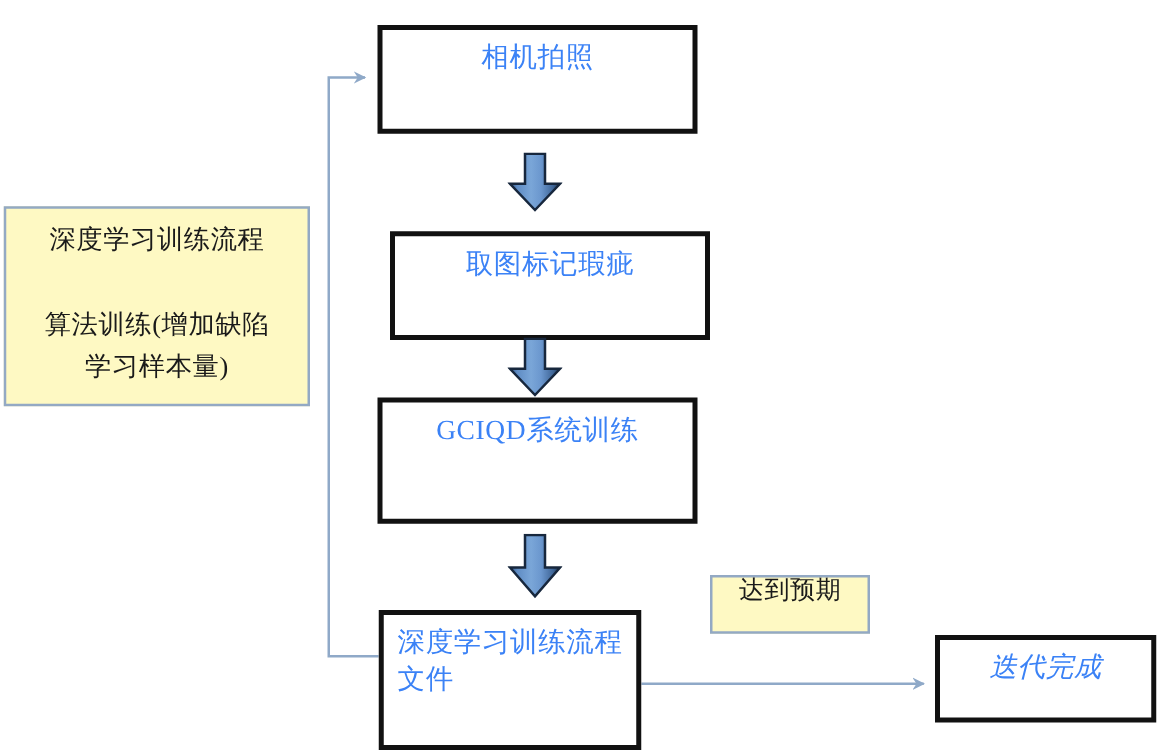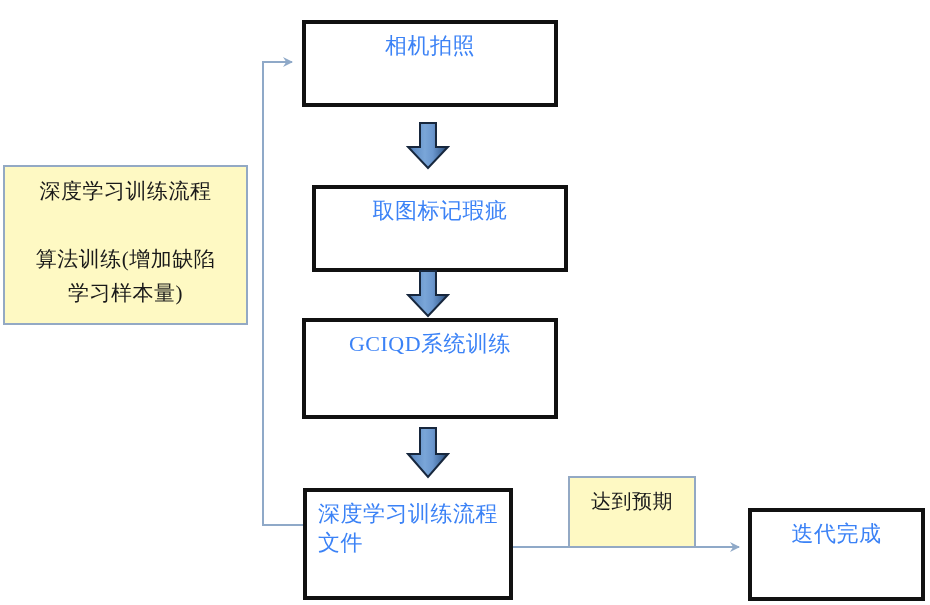--- a/index.html
+++ b/index.html
@@ -137,21 +137,21 @@
     <svg width="44" height="52" viewBox="0 0 44 52" xmlns="http://www.w3.org/2000/svg">
       <path d="M14,1 L30,1 L30,27 L42,27 L22,50 L2,27 L14,27 Z" fill="url(#arrowGrad)" stroke="#17273d" stroke-width="2" stroke-linejoin="miter"></path>
     </svg>
   </div>
 
   <div class="proc-box" id="box-update" style="left:303px; top:488px; width:210px; height:112px;">
     <span class="txt">深度学习训练流程
 文件</span>
   </div>
 
-  <div class="note-box" id="note-expected" style="left:568px; top:476px; width:128px; height:72px;justify-content:center;">
+  <div class="note-box" id="note-expected" style="left:568px; top:460px; width:128px; height:47px;justify-content:center;">
     <span class="txt">达到预期</span>
   </div>
 
-  <div class="proc-box" id="box-done" style="left:748px; top:508px; width:177px; height:93px;">
+  <div class="proc-box" id="box-done" style="left:748px; top:508px; width:177px; height:70px;font-style:italic;">
     <span class="txt">迭代完成</span>
   </div>
 
 </div>
 
 </body></html>

